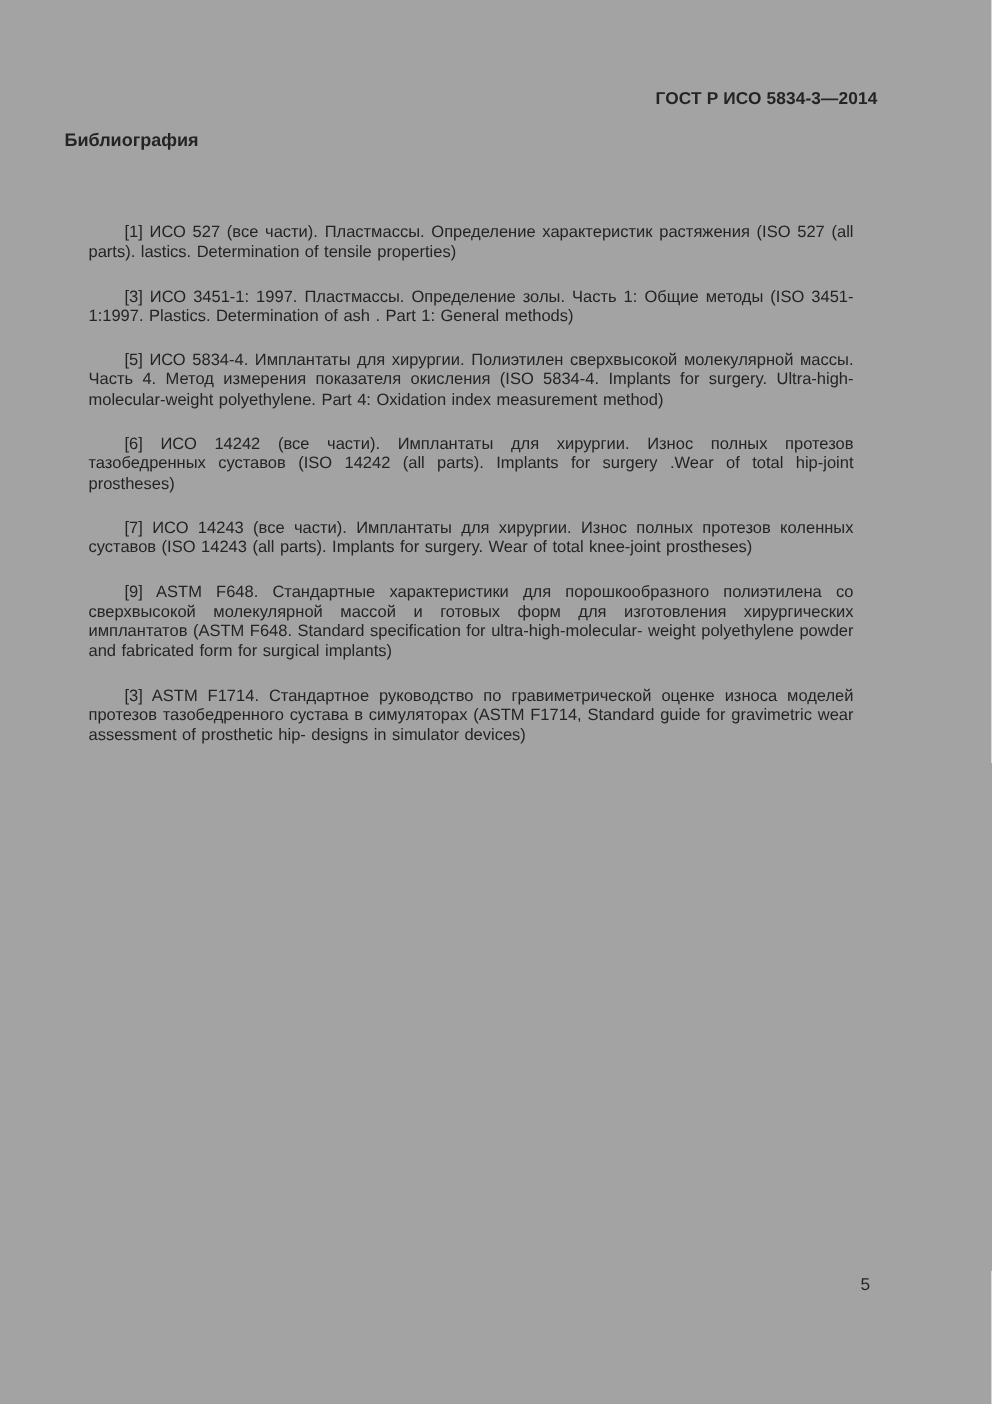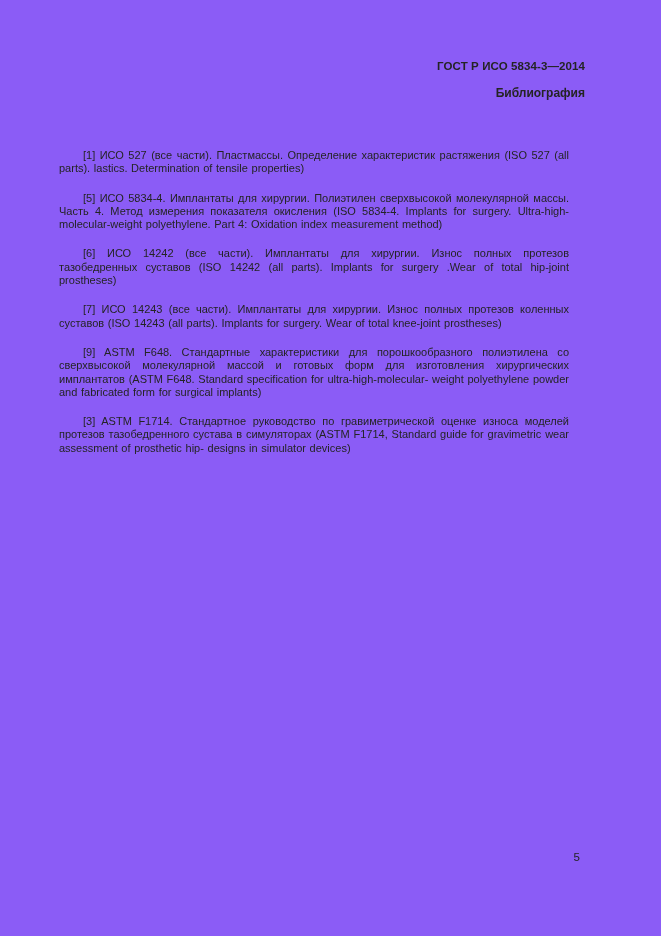--- a/index.html
+++ b/index.html
@@ -4,42 +4,42 @@
 <style>
   html, body {
     margin: 0;
     padding: 0;
     background: #ffffff;
   }
   .page {
     position: relative;
     width: 661px;
     height: 936px;
-    background: #8b5cf6;
+    background: #a3a3a3;
     font-family: "Liberation Sans", sans-serif;
     color: #242424;
     overflow: hidden;
   }
   .doc-header {
     position: absolute;
     top: 60px;
     left: 43px;
     width: 542px;
     text-align: right;
     font-weight: 700;
     font-size: 11.5px;
     letter-spacing: 0.1px;
     white-space: nowrap;
   }
   .doc-title {
     position: absolute;
     top: 86px;
     left: 43px;
     width: 542px;
-    text-align: right;
+    text-align: left;
     font-weight: 700;
     font-size: 12px;
   }
   .bib {
     position: absolute;
     top: 133px;
     left: 43px;
     width: 542px;
     font-size: 11px;
     line-height: 13.3px;
@@ -64,20 +64,21 @@
 <body>
 
 <div class="page">
 
   <div class="doc-header">ГОСТ Р ИСО 5834-3—2014</div>
 
   <div class="doc-title">Библиография</div>
 
   <div class="bib">
     <p>[1] ИСО 527 (все части). Пластмассы. Определение характеристик растяжения (ISO 527 (all parts).  lastics. Determination of tensile properties)</p>
+    <p>[3] ИСО 3451-1: 1997. Пластмассы. Определение золы. Часть 1: Общие методы (ISO 3451-1:1997. Plastics. Determination of ash . Part 1: General  methods)</p>
     <p>[5] ИСО 5834-4. Имплантаты для хирургии. Полиэтилен сверхвысокой молекулярной массы. Часть 4. Метод измерения  показателя окисления (ISO 5834-4. Implants for surgery. Ultra-high-molecular-weight polyethylene. Part 4: Oxidation index measurement  method)</p>
     <p>[6] ИСО 14242 (все части). Имплантаты для хирургии. Износ полных протезов тазобедренных суставов (ISO 14242 (all parts). Implants for  surgery .Wear of total hip-joint prostheses)</p>
     <p>[7] ИСО 14243 (все части). Имплантаты для хирургии. Износ полных протезов коленных суставов (ISO 14243 (all parts). Implants for surgery.  Wear of total knee-joint prostheses)</p>
     <p>[9] ASTM F648. Стандартные характеристики для  порошкообразного полиэтилена со сверхвысокой молекулярной массой и  готовых форм для изготовления хирургических имплантатов (ASTM  F648. Standard specification for ultra-high-molecular- weight polyethylene  powder and fabricated form for surgical implants)</p>
     <p>[3] ASTM F1714. Стандартное руководство по гравиметрической оценке износа моделей протезов тазобедренного сустава в симуляторах (ASTM F1714, Standard guide for gravimetric wear assessment of prosthetic hip- designs in simulator devices)</p>
   </div>
 
   <div class="page-num">5</div>
 
 </div>

